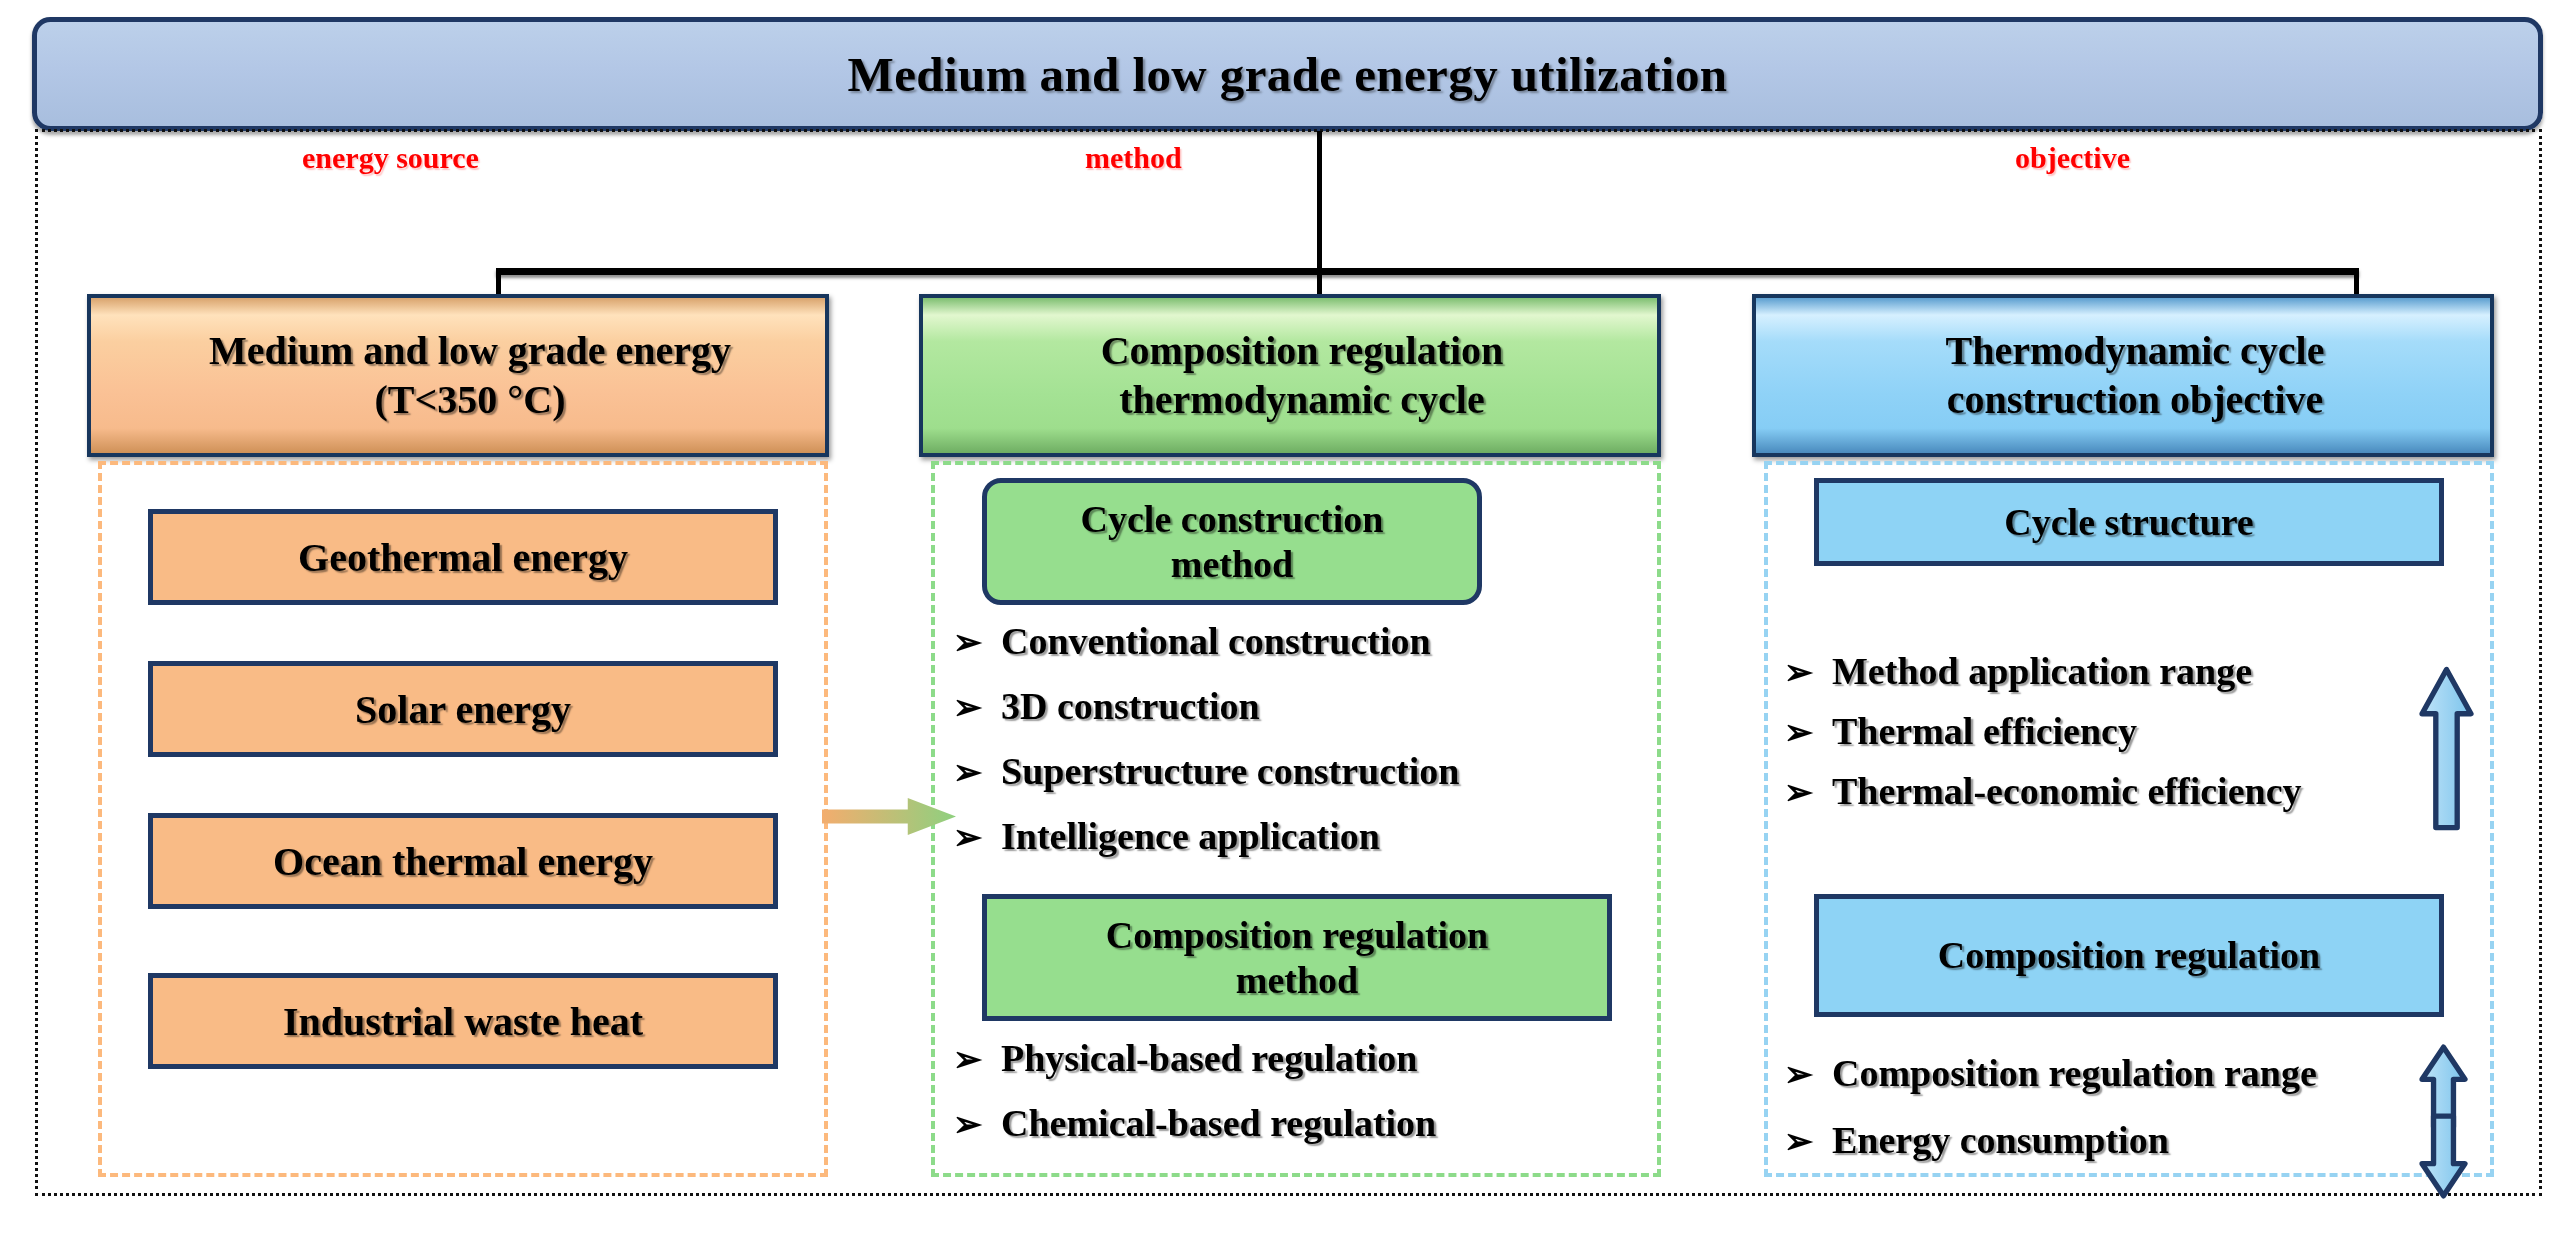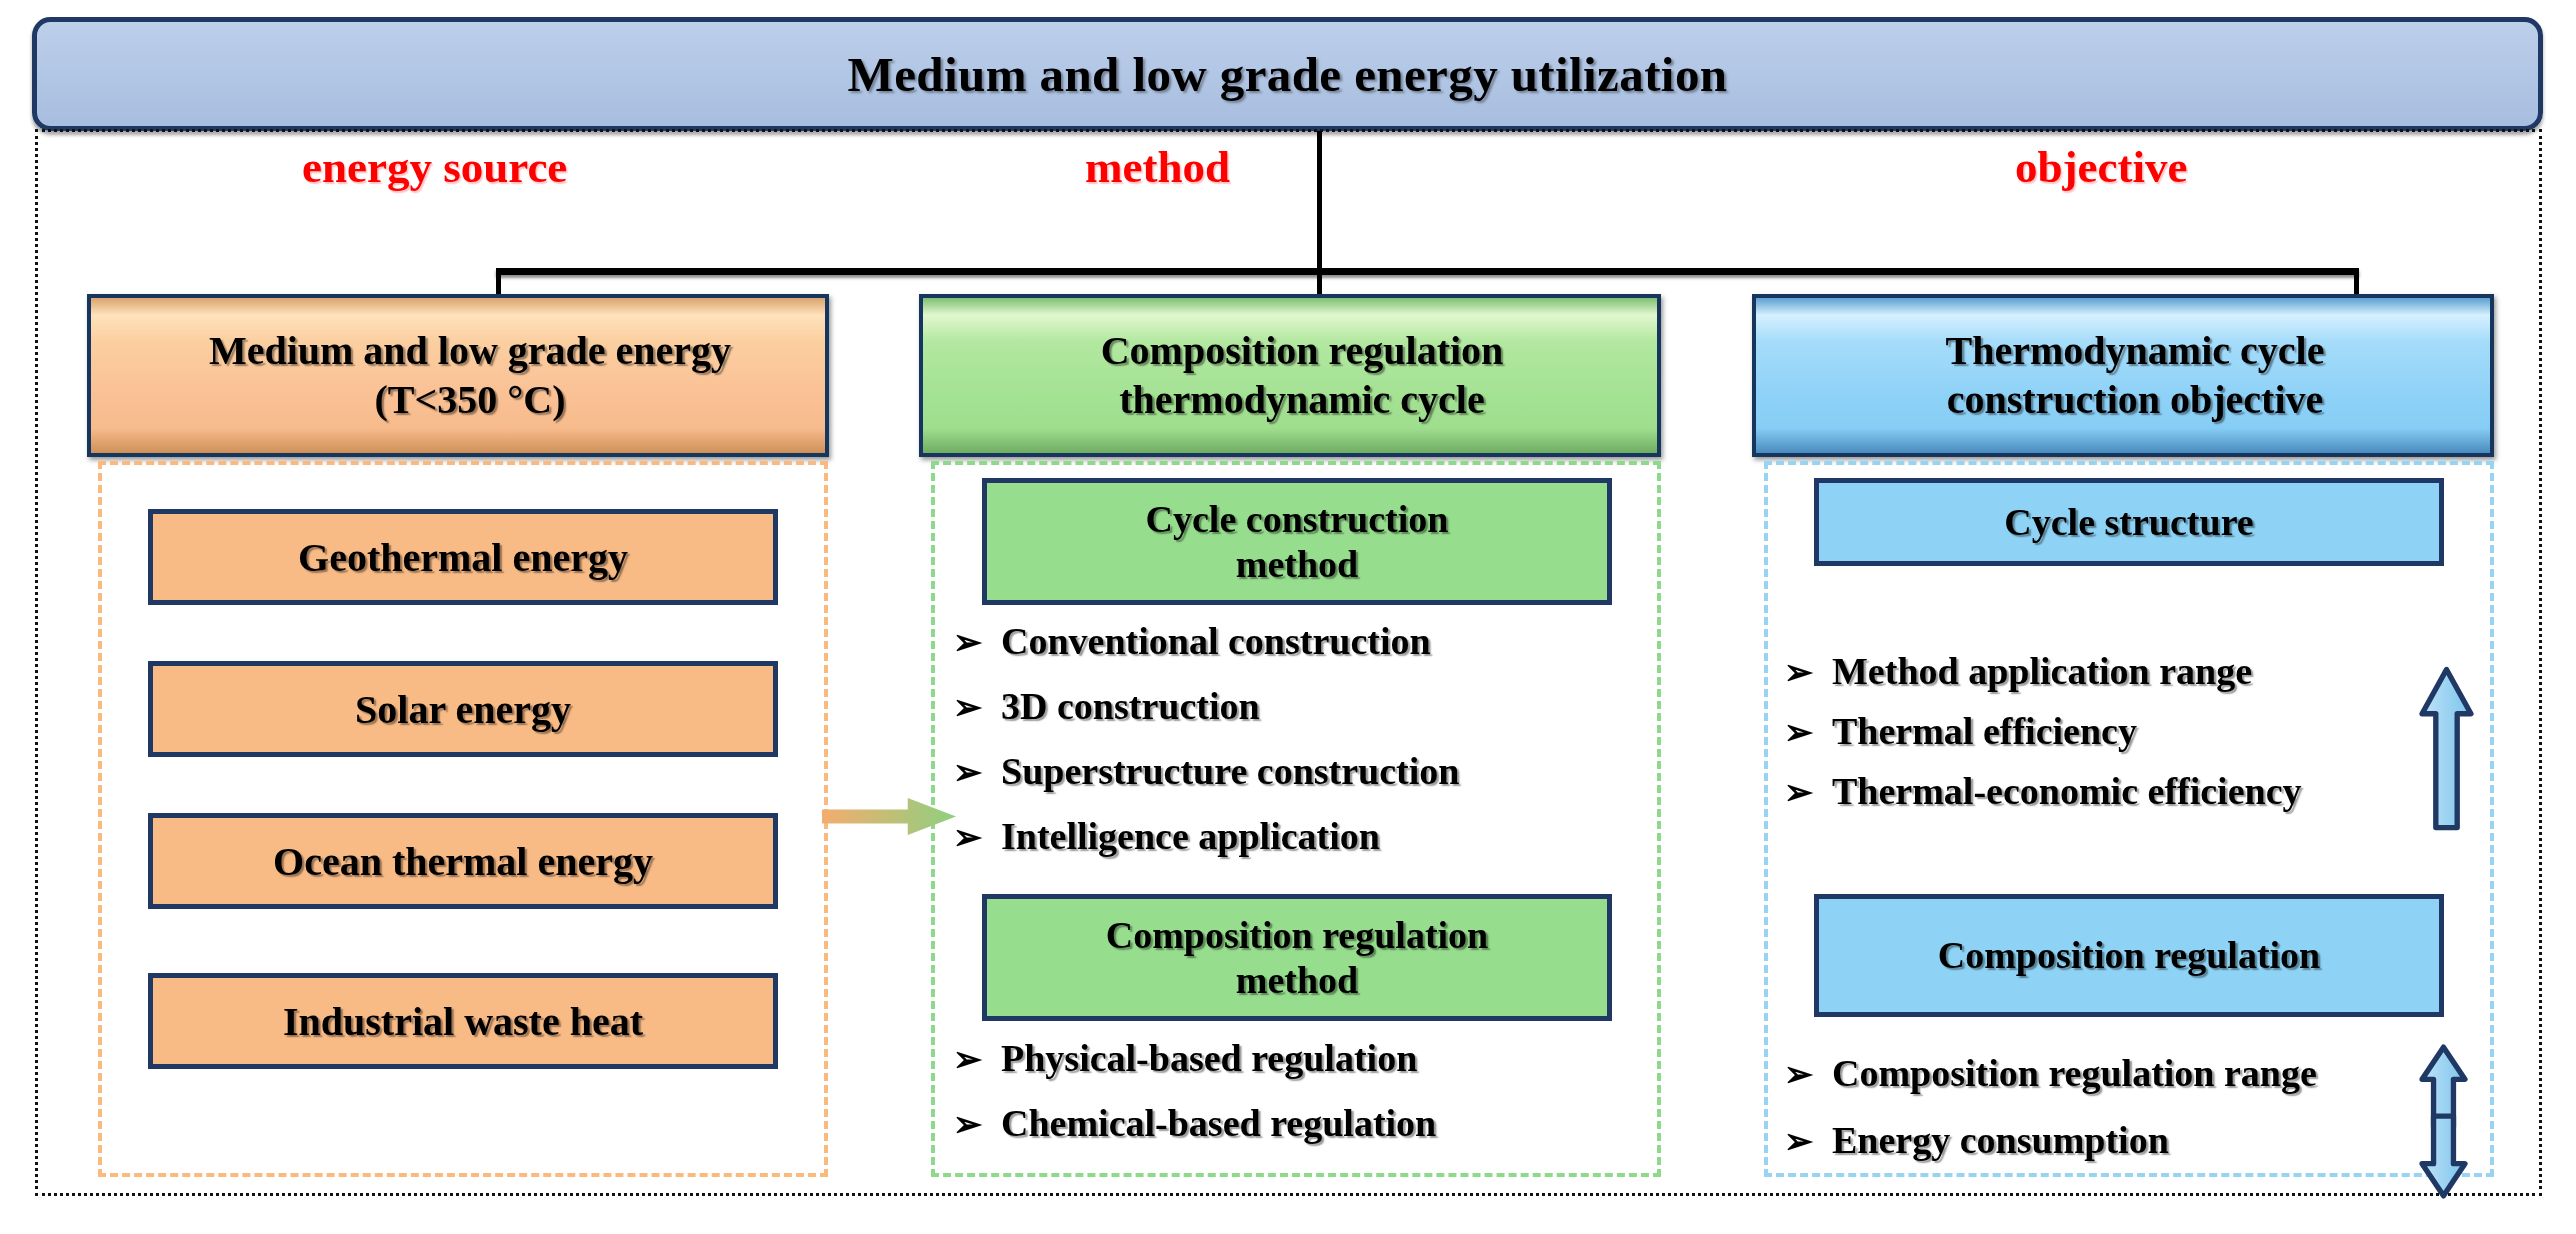--- a/index.html
+++ b/index.html
@@ -35,21 +35,21 @@
   .conn-drop.c2{left:1317px;}
   .conn-drop.c3{left:2354px;}
   .arrowhead{position:absolute;top:350px;width:0;height:0;
     border-left:14px solid transparent;border-right:14px solid transparent;
     border-top:45px solid #000;}
   .arrowhead.c1{left:485px;}
   .arrowhead.c2{left:1306px;}
   .arrowhead.c3{left:2342px;}
 
   
-  .red-label{position:absolute;top:141px;font-size:45px;font-weight:bold;color:#FF0000;
+  .red-label{position:absolute;top:141px;font-size:30px;font-weight:bold;color:#FF0000;
     text-shadow:1.5px 1.5px 1.5px rgba(255,0,0,.25);white-space:nowrap;}
   .red-label.l1{left:302px;}
   .red-label.l2{left:1085px;}
   .red-label.l3{left:2015px;}
 
   
   .colhead{
     position:absolute;top:294px;height:163px;box-sizing:border-box;
     border:4.6px solid #17365d;
     display:flex;align-items:center;justify-content:center;text-align:center;
@@ -82,21 +82,21 @@
   .item-box.i2{top:813px;}
   .item-box.i3{top:973px;}
 
   
   .sub-box{position:absolute;box-sizing:border-box;border:5.4px solid #1f3864;
     display:flex;align-items:center;justify-content:center;text-align:center;}
   .sub-box .txt{font-size:38px;font-weight:bold;color:#000;line-height:1.18;
     text-shadow:2.3px 2.3px 1.5px rgba(0,0,0,.4);padding:0 6.1px;}
   .sub-box.green{background:#96de8e;}
   .sub-box.blue{background:#8ed3f5;}
-  .sub-box.m0{left:982px;top:478px;width:630px;height:127px;}
+  .sub-box.m0{left:982px;top:478px;width:500px;height:127px;border-radius:19px;}
   .sub-box.m1{left:982px;top:894px;width:630px;height:127px;}
   .sub-box.r0{left:1814px;top:478px;width:630px;height:88px;}
   .sub-box.r1{left:1814px;top:894px;width:630px;height:123px;}
 
   
   .blist{position:absolute;}
   .bullet{display:flex;align-items:baseline;white-space:nowrap;}
   .bullet .glyph{font-size:35px;font-weight:bold;color:#000;width:48px;flex:0 0 48px;}
   .bullet .txt{font-size:38px;font-weight:bold;color:#000;
     text-shadow:2.3px 2.3px 1.5px rgba(0,0,0,.4);}

